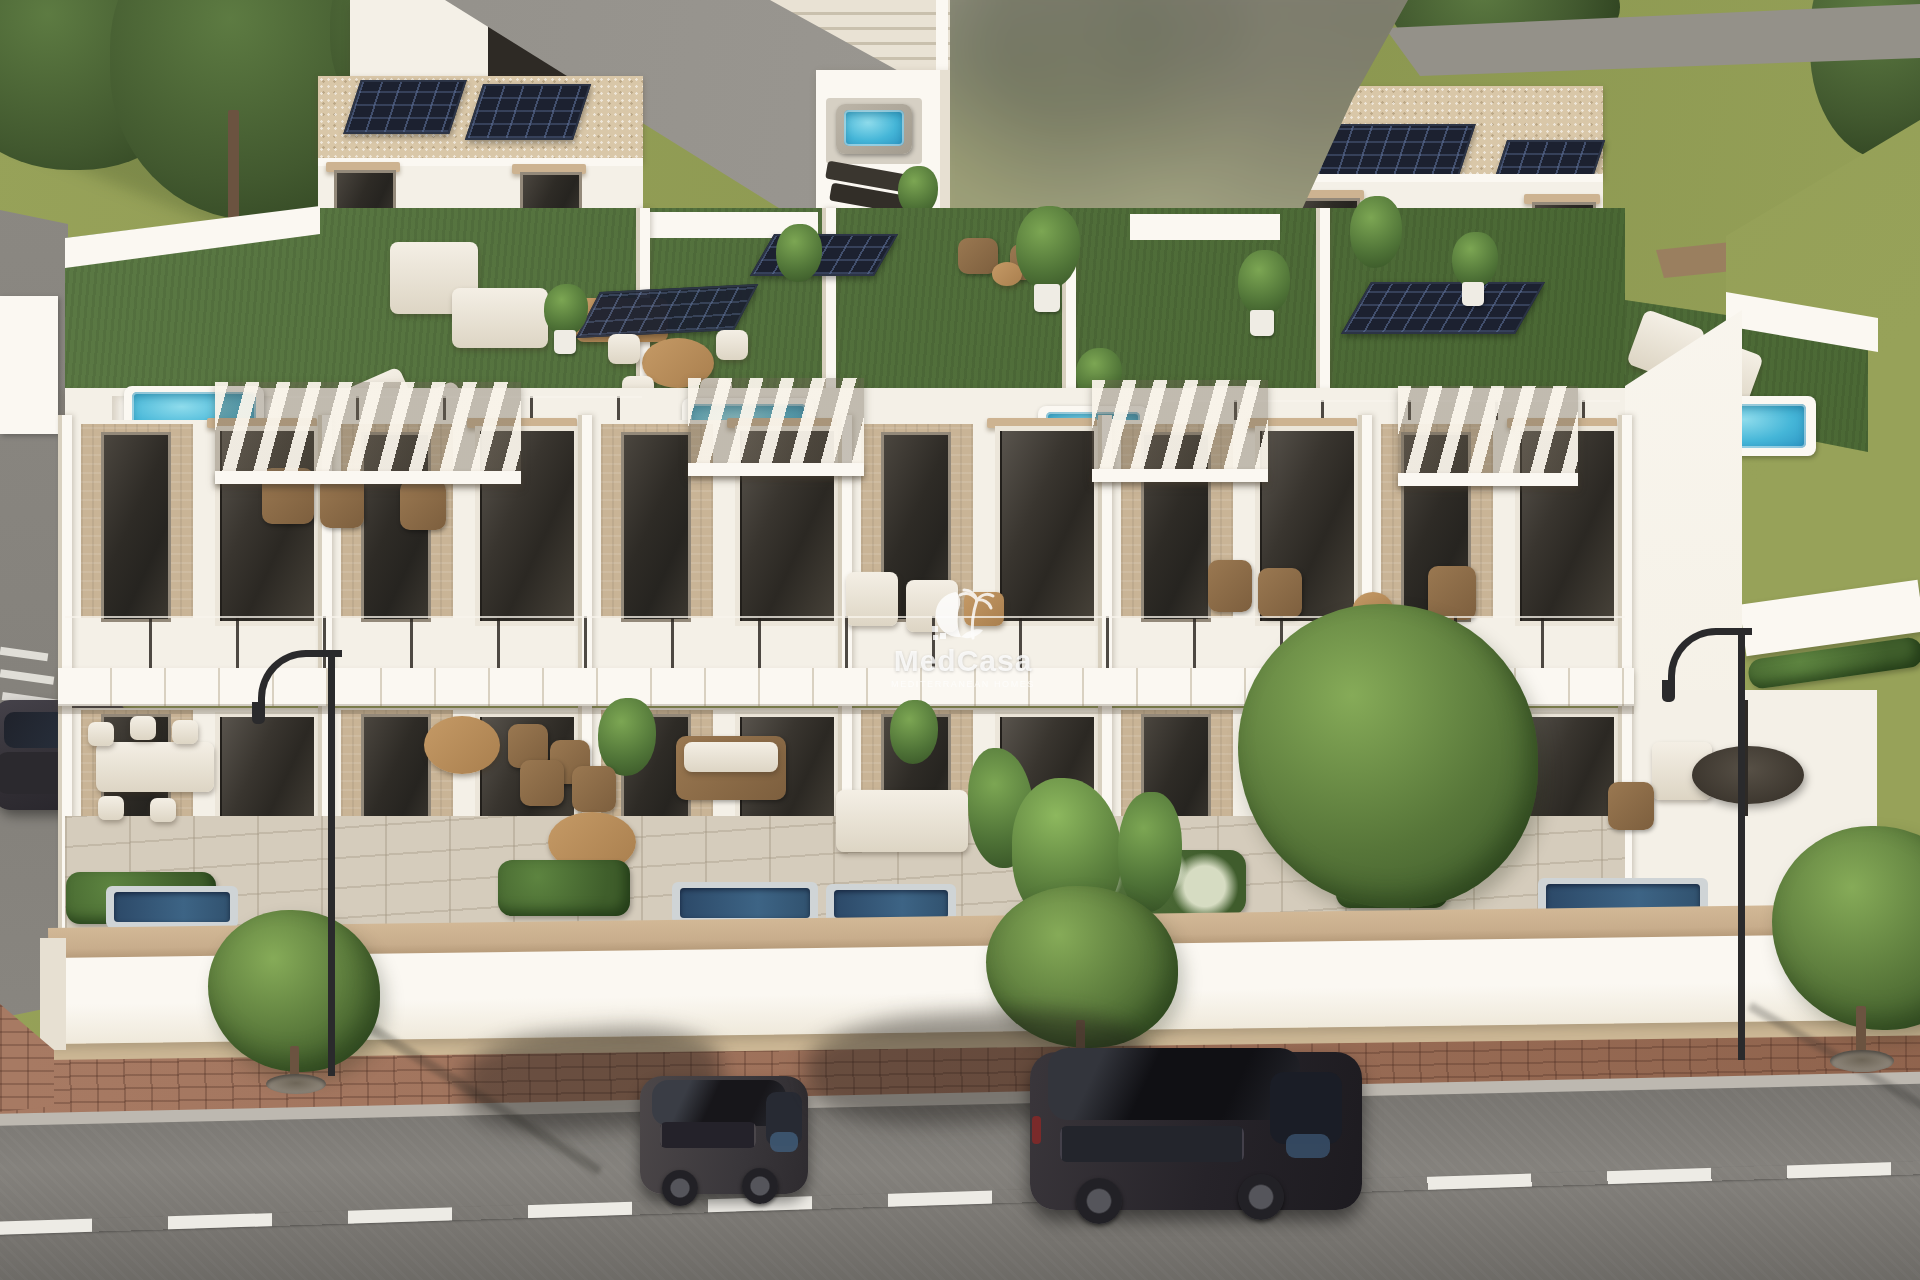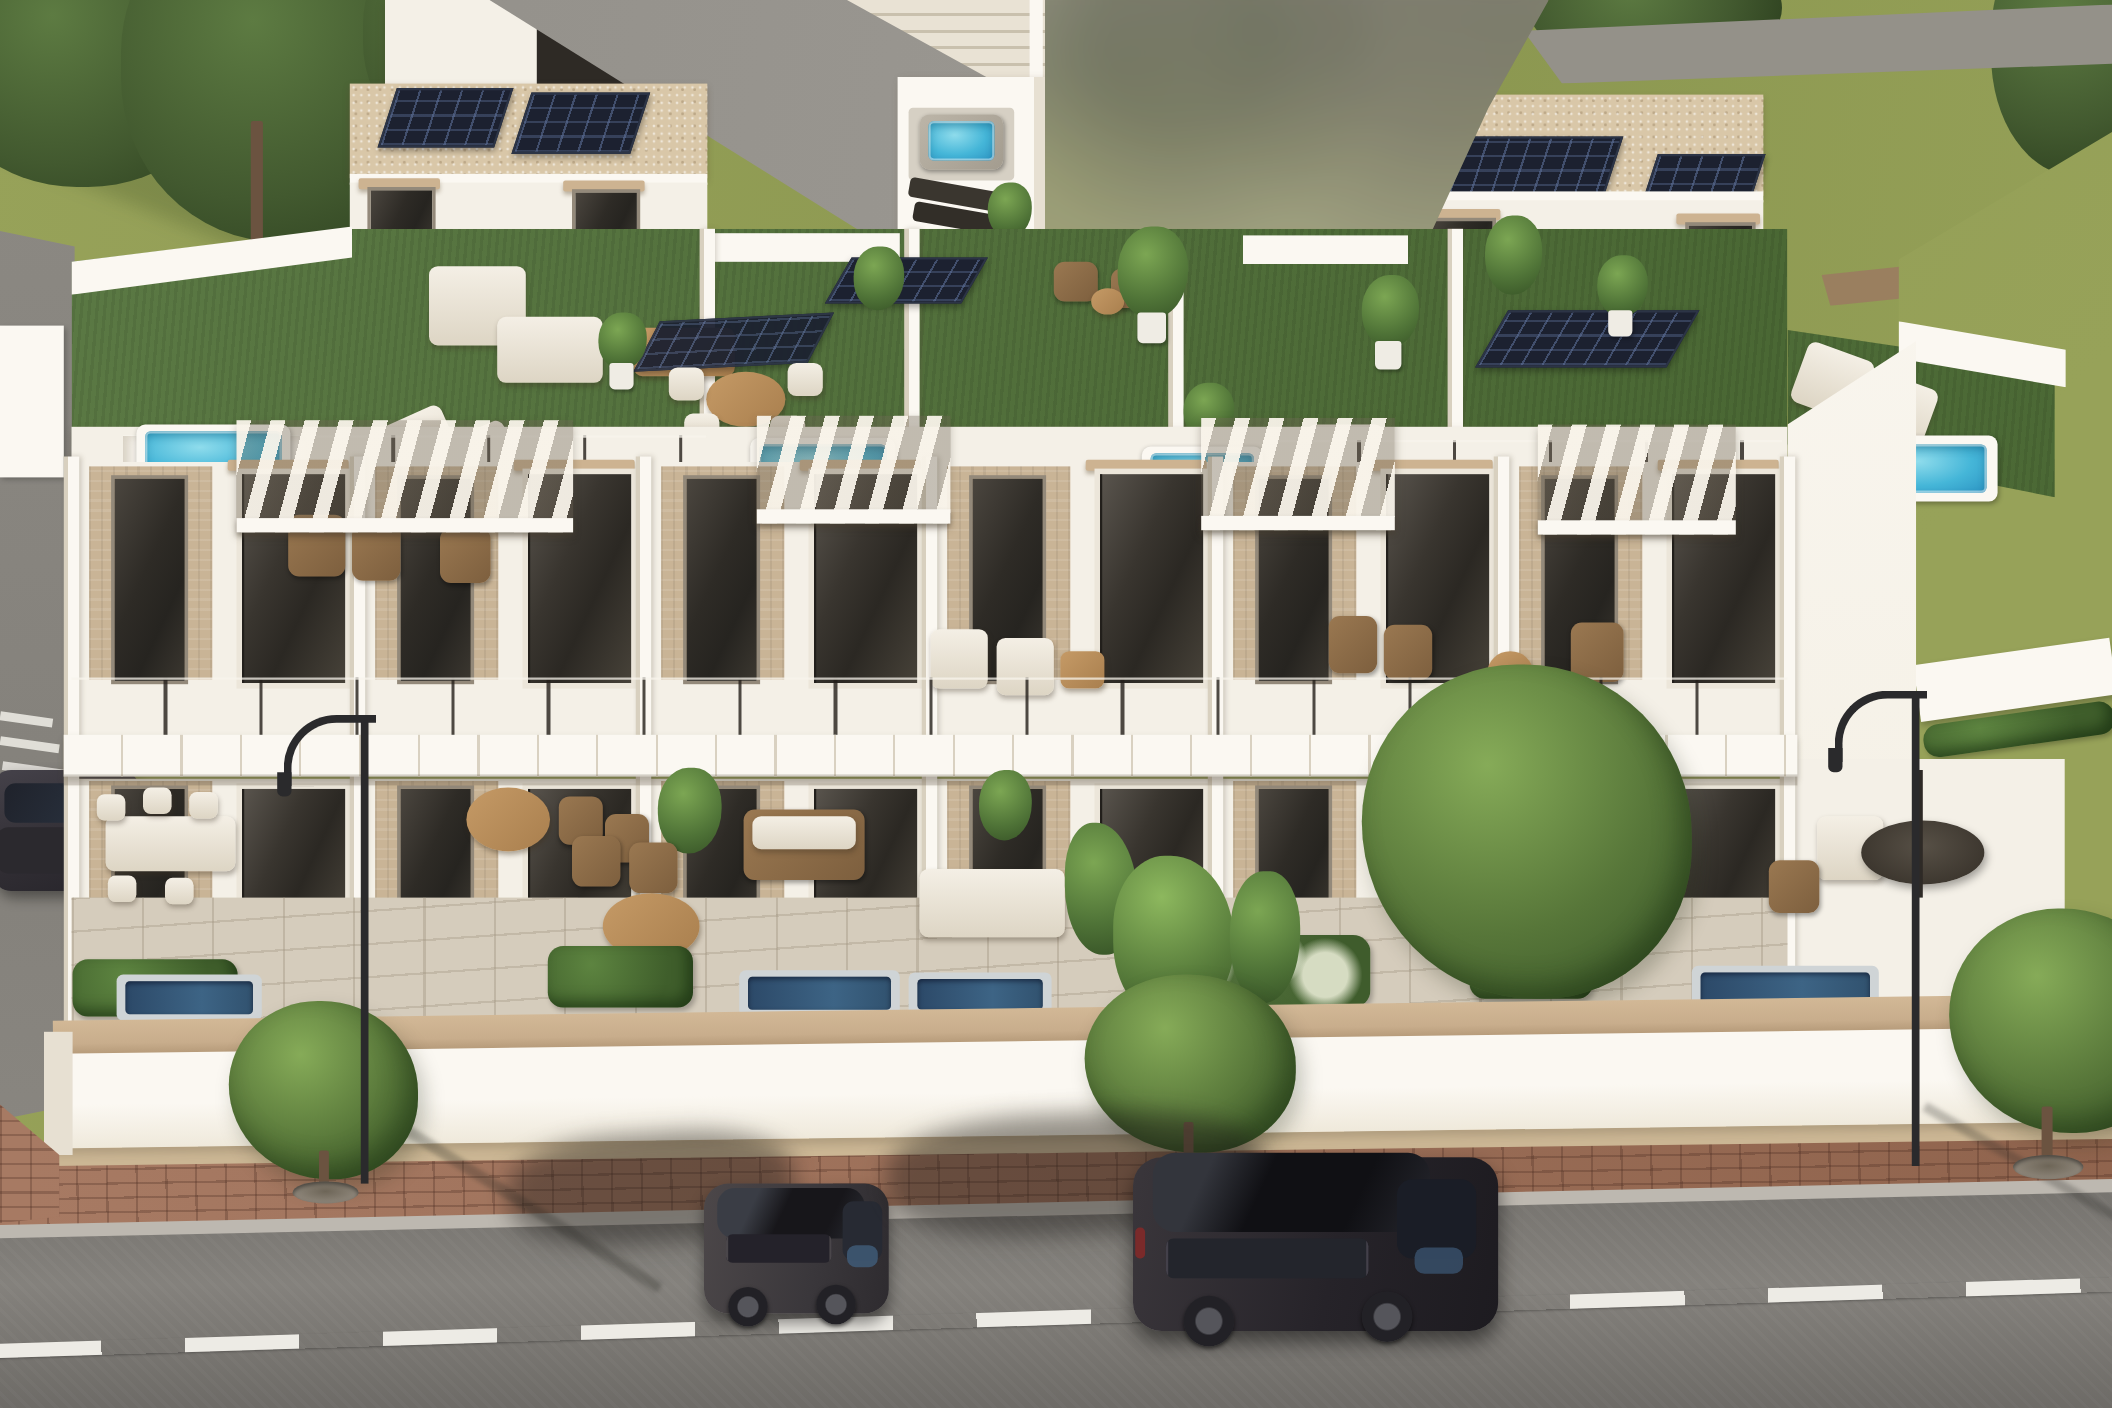--- a/index.html
+++ b/index.html
@@ -396,14 +396,34 @@
   <div class="a shadowblob" style="left:806px;top:1012px;width:340px;height:110px;transform:rotate(-3deg);"></div>
   <div class="a" style="left:1030px;top:1052px;width:332px;height:158px;background:linear-gradient(100deg,#3a363b,#262329 55%,#1d1b20);border-radius:26px;box-shadow:0 10px 18px rgba(0,0,0,.5);"></div>
   <div class="a" style="left:1048px;top:1048px;width:252px;height:72px;background:linear-gradient(115deg,#33353c 0 20%,#101014 40% 72%,#26272e);border-radius:20px;"></div>
   <div class="a" style="left:1270px;top:1072px;width:72px;height:72px;background:#1a1d26;border-radius:14px;"></div>
   <div class="a" style="left:1286px;top:1134px;width:44px;height:24px;background:#39536e;border-radius:9px;opacity:.8;"></div>
   <div class="a" style="left:1060px;top:1126px;width:184px;height:36px;background:#23252c;border-radius:7px;box-shadow:inset 50px 0 0 -48px #43404a, inset -70px 0 0 -68px #43404a;"></div>
   <div class="a" style="left:1032px;top:1116px;width:9px;height:28px;background:#7a2a2a;border-radius:4px;"></div>
   <div class="a wheel" style="left:1076px;top:1178px;width:46px;height:46px;"></div>
   <div class="a wheel" style="left:1238px;top:1174px;width:46px;height:46px;"></div>
 
+  <div class="a" id="watermark" style="left:846px;top:588px;width:234px;height:110px;">
+    <svg width="66" height="58" viewBox="0 0 66 58" style="display:block;margin:0 auto;opacity:.82;">
+      <g fill="#ffffff" stroke="none">
+        <path d="M26 4 C12 6 4 18 6 30 C8 42 19 50 31 49 C27 40 26 28 30 17 C31 12 29 6 26 4 Z"></path>
+        <path d="M31 49 C38 52 48 49 53 42 C47 40 38 42 31 49 Z" opacity=".9"></path>
+        <rect x="2" y="38" width="6" height="6"></rect>
+        <rect x="10" y="45" width="6" height="6"></rect>
+        <rect x="3" y="47" width="5" height="5"></rect>
+      </g>
+      <g fill="none" stroke="#ffffff" stroke-width="3" stroke-linecap="round">
+        <path d="M47 12 C43 24 41 36 43 50"></path>
+        <path d="M47 12 C52 6 58 5 63 8"></path>
+        <path d="M47 12 C53 11 59 14 61 20"></path>
+        <path d="M47 12 C42 5 35 4 30 7"></path>
+        <path d="M47 12 C45 6 40 2 34 2"></path>
+      </g>
+    </svg>
+    <div id="wm-title">MedCasa</div>
+    <div id="wm-tagline">MEDITERRANEAN HOMES</div>
+  </div>
 
 </div>
 
 </body></html>

